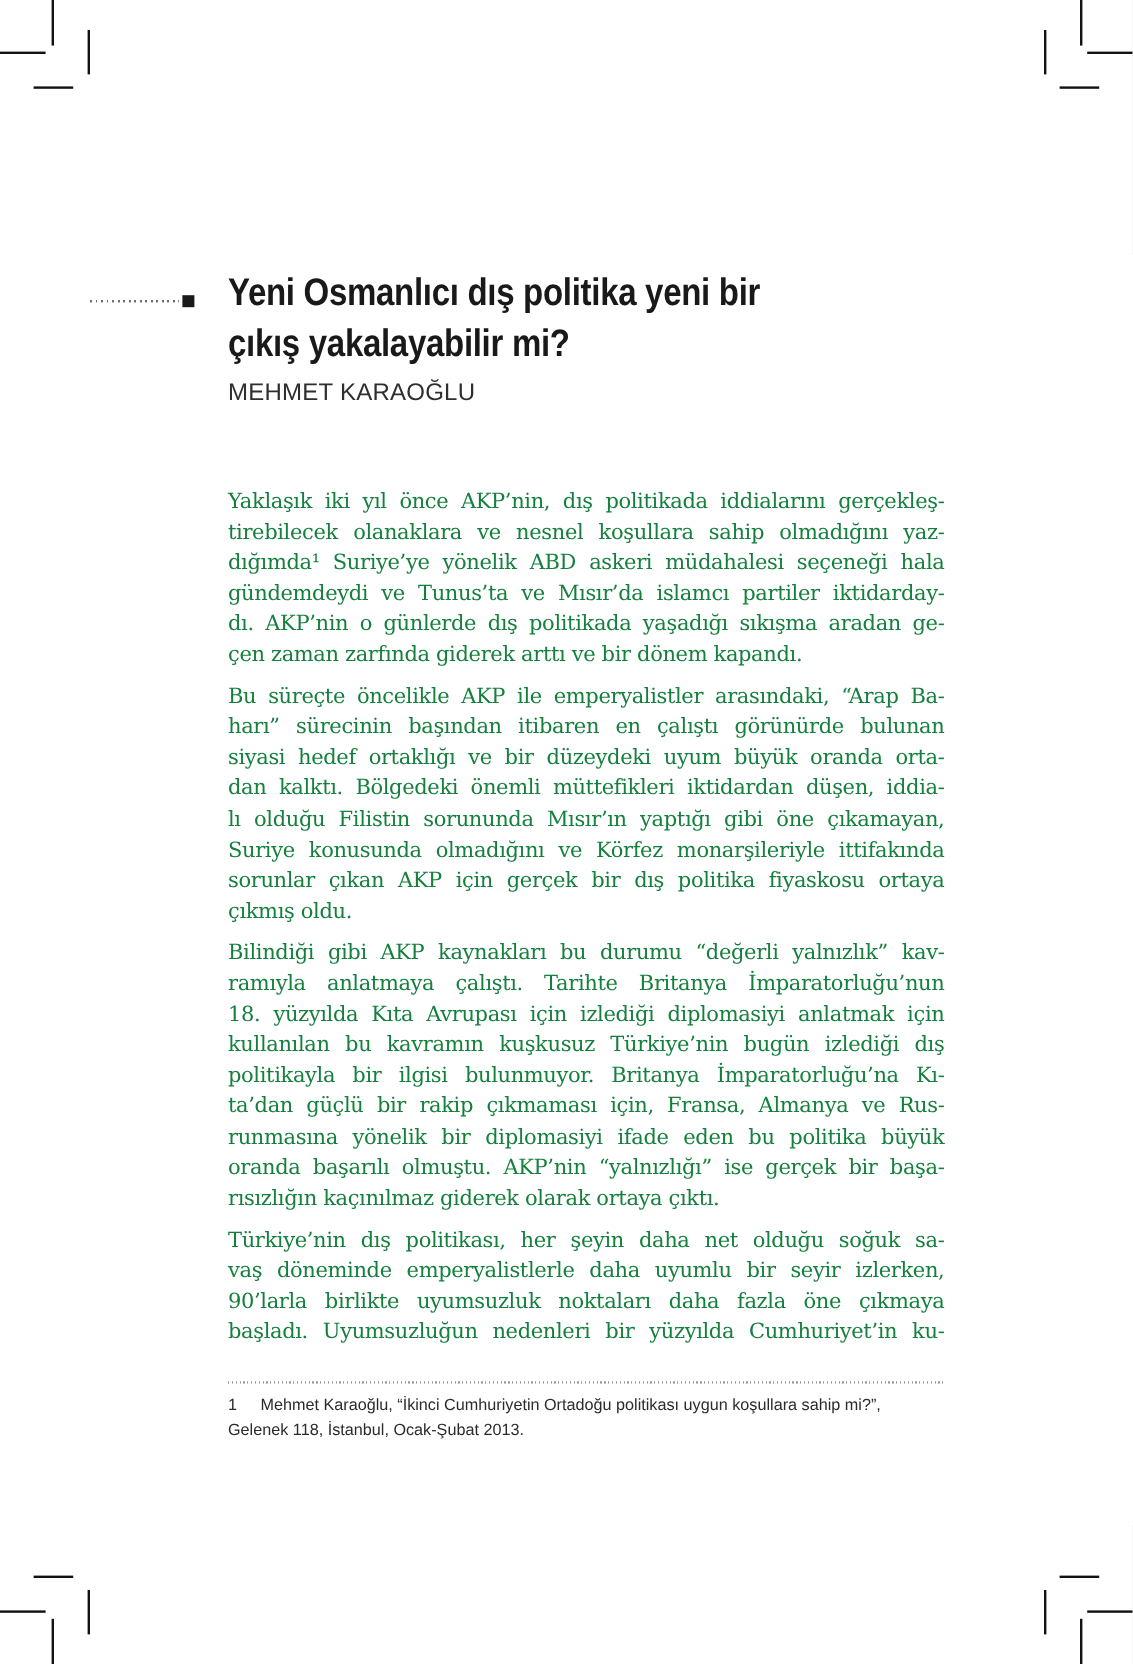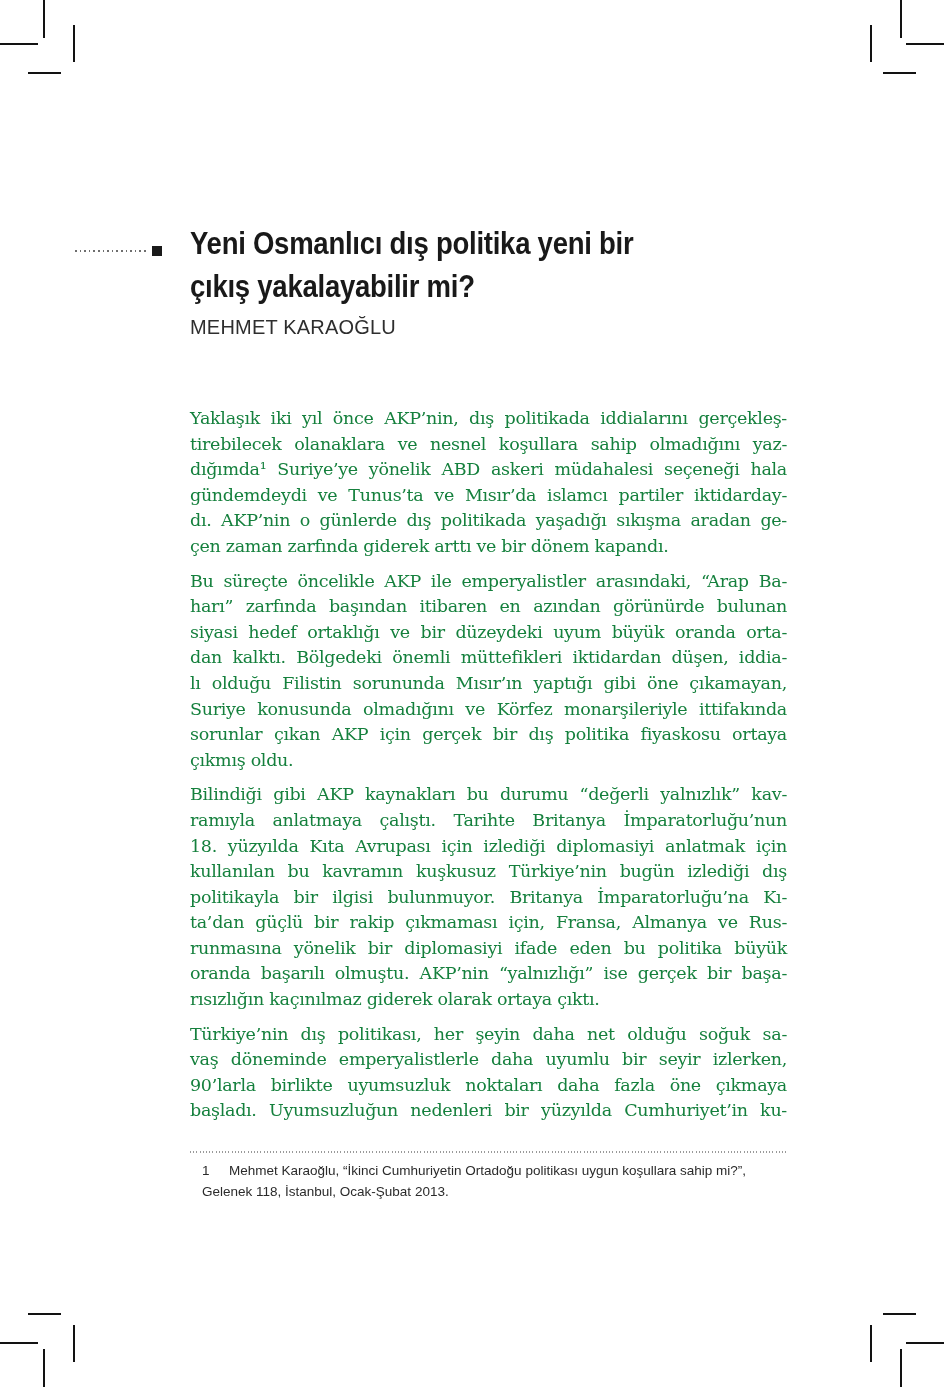--- a/index.html
+++ b/index.html
@@ -57,21 +57,21 @@
     position:absolute; left:190px; top:1151px; width:597px;
   }
   .fn-rule {
     height:2px; margin-bottom:7px;
     background:repeating-linear-gradient(90deg,#9a9a9a 0 1px, transparent 1px 3.2px);
   }
   .fn-text {
     font-family:"Liberation Sans", sans-serif;
     font-size:13.5px; line-height:21px; color:#2b2b2b;
   }
-  .fn-line { white-space:nowrap;margin-left:12px; }
+  .fn-line { white-space:nowrap; }
   .fn-marker { display:inline-block; width:27px; }
 </style>
 </head>
 <body>
 
 <div class="page">
 
   <div class="crop v" style="left:43px;top:0;height:38px"></div>
   <div class="crop h" style="left:0;top:43px;width:38px"></div>
   <div class="crop v" style="left:73px;top:25px;height:37px"></div>
@@ -107,21 +107,21 @@
       <div class="paragraph">
         <div class="line">Yaklaşık iki yıl önce AKP’nin, dış politikada iddialarını gerçekleş-</div>
         <div class="line">tirebilecek olanaklara ve nesnel koşullara sahip olmadığını yaz-</div>
         <div class="line">dığımda¹ Suriye’ye yönelik ABD askeri müdahalesi seçeneği hala</div>
         <div class="line">gündemdeydi ve Tunus’ta ve Mısır’da islamcı partiler iktidarday-</div>
         <div class="line">dı. AKP’nin o günlerde dış politikada yaşadığı sıkışma aradan ge-</div>
         <div class="line pl">çen zaman zarfında giderek arttı ve bir dönem kapandı.</div>
       </div>
       <div class="paragraph">
         <div class="line">Bu süreçte öncelikle AKP ile emperyalistler arasındaki, “Arap Ba-</div>
-        <div class="line">harı” zarfında başından itibaren en azından görünürde bulunan</div>
+        <div class="line">harı” sürecinin başından itibaren en çalıştı görünürde bulunan</div>
         <div class="line">siyasi hedef ortaklığı ve bir düzeydeki uyum büyük oranda orta-</div>
         <div class="line">dan kalktı. Bölgedeki önemli müttefikleri iktidardan düşen, iddia-</div>
         <div class="line">lı olduğu Filistin sorununda Mısır’ın yaptığı gibi öne çıkamayan,</div>
         <div class="line">Suriye konusunda olmadığını ve Körfez monarşileriyle ittifakında</div>
         <div class="line">sorunlar çıkan AKP için gerçek bir dış politika fiyaskosu ortaya</div>
         <div class="line pl">çıkmış oldu.</div>
       </div>
       <div class="paragraph">
         <div class="line">Bilindiği gibi AKP kaynakları bu durumu “değerli yalnızlık” kav-</div>
         <div class="line">ramıyla anlatmaya çalıştı. Tarihte Britanya İmparatorluğu’nun</div>

